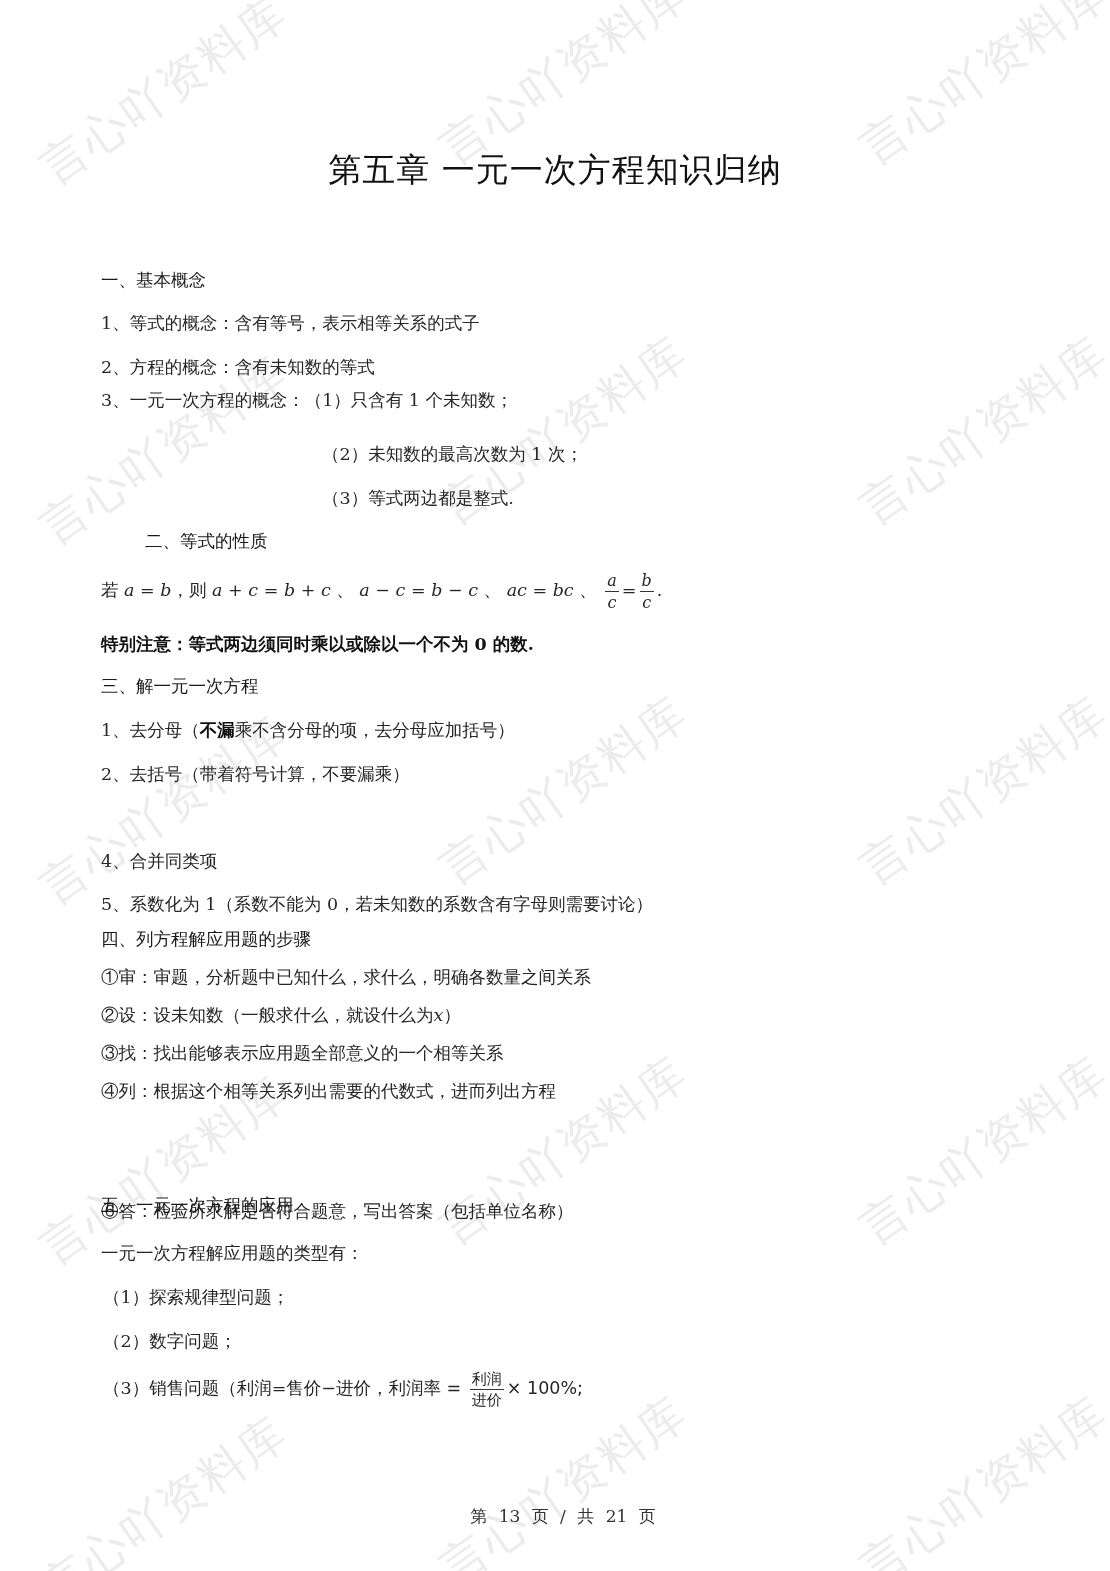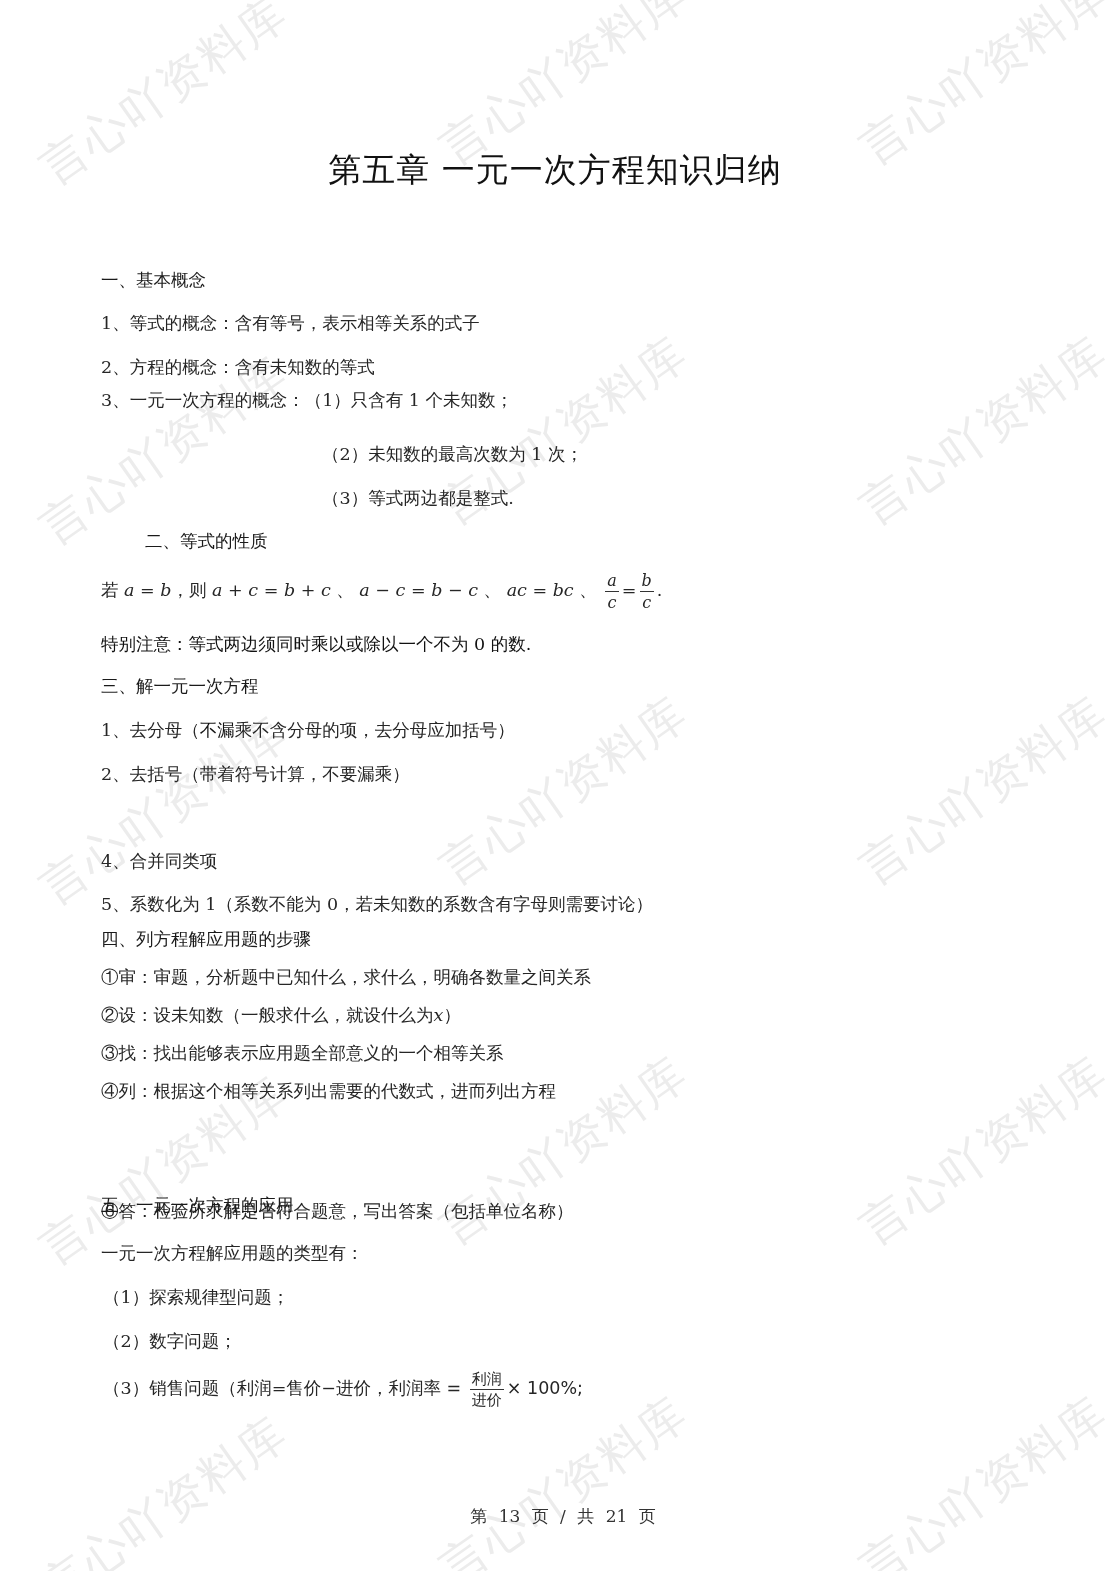--- a/index.html
+++ b/index.html
@@ -4,21 +4,21 @@
   <style>
     * { margin: 0; padding: 0; box-sizing: border-box; }
     html, body { width: 1110px; height: 1571px; background: #ffffff; overflow: hidden; }
     body { position: relative; font-family: "DejaVu Serif", "Liberation Serif", serif; color: #2a2a2a; }
     .watermark-layer { position: absolute; inset: 0; pointer-events: none; overflow: hidden; z-index: 0; }
     .wm { position: absolute; font-family: "DejaVu Sans", "Liberation Sans", sans-serif; font-size: 46px; color: #ececec; transform: rotate(-35deg); white-space: nowrap; letter-spacing: 2px; }
     .page { position: absolute; inset: 0; z-index: 1; }
     .title { position: absolute; top: 148px; left: 0; width: 1110px; text-align: center; font-family: "DejaVu Sans", "Liberation Sans", sans-serif; font-size: 33px; color: #111; letter-spacing: 1px; }
     .line { position: absolute; left: 101px; font-size: 17.5px; line-height: 24px; white-space: nowrap; color: #262626; }
     .heading { font-weight: normal; color: #1a1a1a; }
-    .bold { font-weight: normal; color: #111; }
+    .bold { font-weight: bold; color: #111; }
     .math { font-style: italic; font-family: "DejaVu Serif", "Liberation Serif", serif; }
     .frac { display: inline-flex; flex-direction: column; align-items: center; vertical-align: middle; margin: 0 3px; line-height: 1; }
     .frac .num { font-style: italic; font-size: 16px; padding: 0 2px 2px; border-bottom: 1px solid #333; }
     .frac .den { font-style: italic; font-size: 16px; padding-top: 3px; }
     .frac.small .num, .frac.small .den { font-style: normal; font-size: 15px; font-family: "DejaVu Sans", "Liberation Sans", sans-serif; }
     .sans { font-family: "DejaVu Sans", "Liberation Sans", sans-serif; }
     .footer { position: absolute; top: 1505px; left: 8px; width: 1110px; text-align: center; font-size: 17px; color: #333; word-spacing: 6px; }
   </style>
 </head>
 <body>

